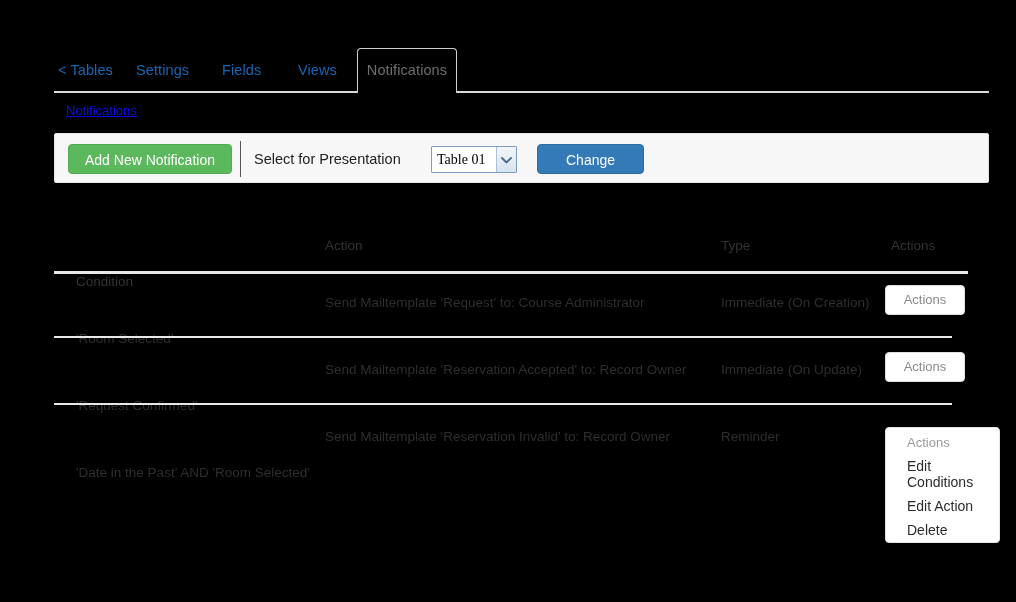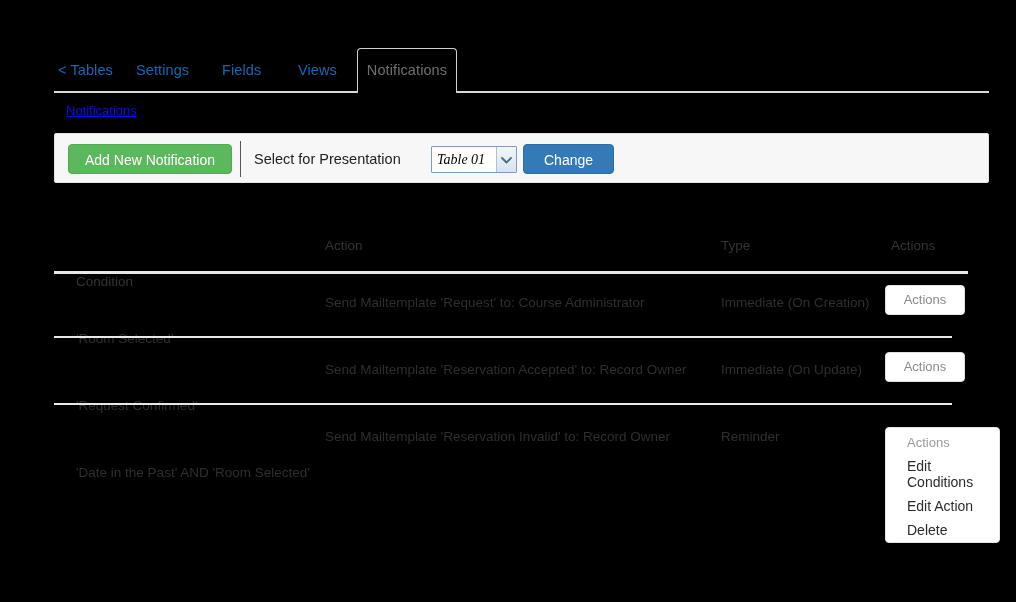--- a/index.html
+++ b/index.html
@@ -127,21 +127,20 @@
     position: absolute;
     left: 376px;
     top: 12px;
     width: 86px;
     height: 27px;
     border: 1px solid #7c9cc0;
     background: #ffffff;
     box-sizing: border-box;
     border-radius: 1px;
     cursor: pointer;
-    font-style: italic;
   }
   .select-wrap .sel-value {
     position: absolute;
     left: 5px;
     top: 0;
     height: 25px;
     line-height: 25px;
     font-size: 14px;
     font-family: "Liberation Serif", serif;
     color: #000000;
@@ -157,24 +156,24 @@
     border-left: 1px solid #a9c0d6;
     box-sizing: border-box;
     display: flex;
     align-items: center;
     justify-content: center;
   }
   .select-wrap .sel-arrow svg { display: block; }
 
   .btn-change {
     position: absolute;
-    left: 468px;
+    left: 482px;
     top: 10px;
     height: 30px;
-    padding: 0 20px;
+    padding: 0 28px;
     line-height: 30px;
     background: #337ab7;
     color: #ffffff;
     font-size: 14px;
     border: 1px solid #2e6da4;
     border-radius: 4px;
     box-sizing: border-box;
     white-space: nowrap;
     cursor: pointer;
   }

